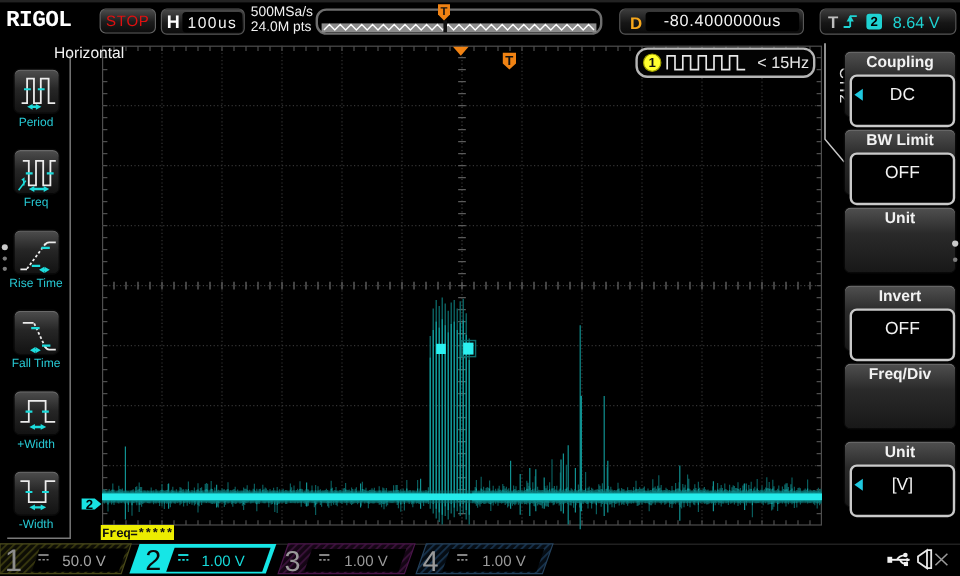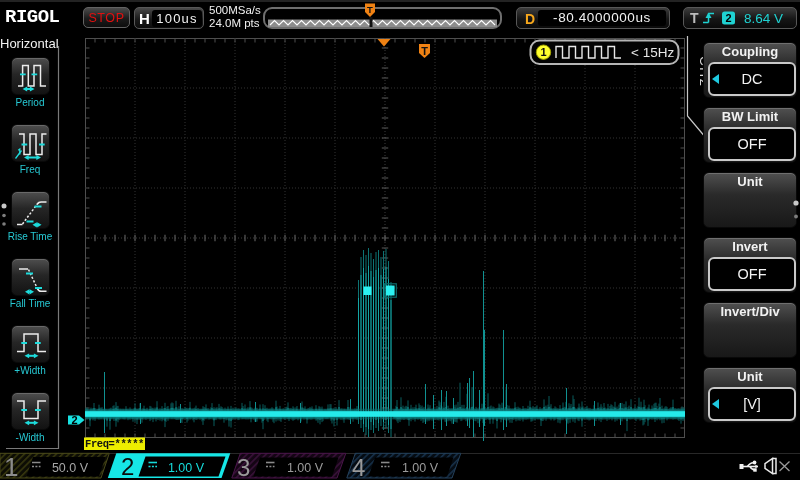--- a/index.html
+++ b/index.html
@@ -11,27 +11,27 @@
 #hbox .h { position:absolute; left:4px; top:2px; color:#fff; font-weight:bold; font-size:15px; }
 #hbox .v { position:absolute; left:17px; top:2px; width:50px; height:17px; background:#000; border-radius:3px; color:#f2f2f2; font-size:13px; text-align:center; line-height:17px; letter-spacing:1.2px; }
 #srate { position:absolute; left:209px; top:4px; color:#f0f0f0; font-size:11.5px; line-height:12.5px; }
 #wavebox { position:absolute; left:263px; top:7px; width:239px; height:22px; border-radius:9px; border:2px solid #6e6e6e; background:#000; }
 #dbox { position:absolute; left:516px; top:7px; width:154px; height:22px; border-radius:5px; background:linear-gradient(180deg,#3c3c3c,#161616 55%,#0a0a0a); border:1px solid #585858; }
 #dbox .d { position:absolute; left:8px; top:3px; color:#f6a71c; font-weight:bold; font-size:14px; }
 #dbox .v { position:absolute; left:21px; top:2px; width:128px; height:16px; background:#000; border-radius:3px; color:#f2f2f2; font-size:13.5px; text-align:center; line-height:16px; letter-spacing:0.6px; }
 #tbox { position:absolute; left:683px; top:7px; width:114px; height:22px; border-radius:5px; background:linear-gradient(180deg,#3c3c3c,#161616 55%,#0a0a0a); border:1px solid #585858; }
 #botline { position:absolute; left:0; top:453px; width:800px; height:1px; background:#282828; }
 
-.lm-title { position:absolute; left:0; top:36px; width:58px; text-align:center; color:#f2f2f2; font-size:13px; }
+.lm-title { position:absolute; left:0; top:36px; width:58px; text-align:center; color:#f2f2f2; font-size:13px;padding-left:45px; }
 .lbtn { position:absolute; left:11px; width:39px; height:38px; border-radius:6px; background:linear-gradient(180deg,#4e4e4e,#262626 45%,#121212); border:1px solid #090909; box-shadow:inset 0 1px 0 #696969; }
 .llab { position:absolute; left:0; width:60px; text-align:center; color:#27c9d4; font-size:10px; }
 
 .rbtn { position:absolute; left:703px; width:94px; height:56px; border-radius:6px; background:linear-gradient(180deg,#505050,#2a2a2a 40%,#181818); border:1px solid #090909; box-shadow:inset 0 1px 0 #6f6f6f; }
 .rlab { text-align:center; color:#f2f2f2; font-size:13px; margin-top:1px;font-weight:bold; }
-.rval { position:absolute; left:4px; top:19px; width:88px; height:34px; background:#000; border:2px solid #c9c9c9; border-radius:6px; color:#f2f2f2; font-size:14.5px; text-align:center; line-height:30px; }
+.rval { position:absolute; left:4px; top:19px; width:88px; height:44px; background:#000; border:2px solid #c9c9c9; border-radius:6px; color:#f2f2f2; font-size:14.5px; text-align:center; line-height:30px; }
 .tri { position:absolute; left:2px; top:10px; width:0; height:0; border-top:5px solid transparent; border-bottom:5px solid transparent; border-right:7px solid #1fc9e0; }
 </style></head>
 <body>
 <div id="topstrip"></div>
 <div id="logo">RIGOL</div>
 <div id="stop">STOP</div>
 <div id="hbox">
     <span class="h">H</span>
     <span class="v">100us</span>
   </div>
@@ -237,21 +237,21 @@
     <div class="rval">OFF</div>
   </div>
 <div class="rbtn" style="top:172px">
     <div class="rlab">Unit</div>
   </div>
 <div class="rbtn" style="top:237px">
     <div class="rlab">Invert</div>
     <div class="rval">OFF</div>
   </div>
 <div class="rbtn" style="top:302px">
-    <div class="rlab">Invert/Div</div>
+    <div class="rlab">Freq/Div</div>
   </div>
 <div class="rbtn" style="top:367px">
     <div class="rlab">Unit</div>
     <div class="rval"><span class="tri"></span>[V]</div>
   </div>
 
 <svg width="12" height="40" viewBox="0 0 12 40" style="position:absolute;left:0;top:200px;z-index:20">
     <circle cx="4" cy="6" r="2.5" fill="#c9c9c9"></circle>
     <circle cx="4" cy="15.5" r="1.8" fill="#7d7d7d"></circle>
     <circle cx="4" cy="24" r="1.8" fill="#7d7d7d"></circle>

